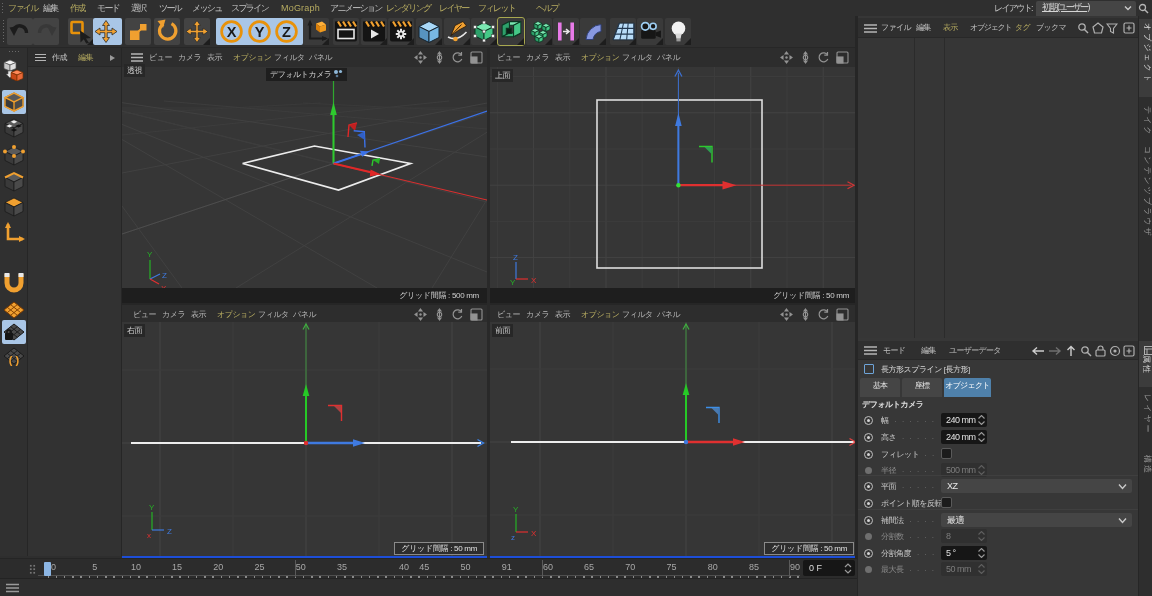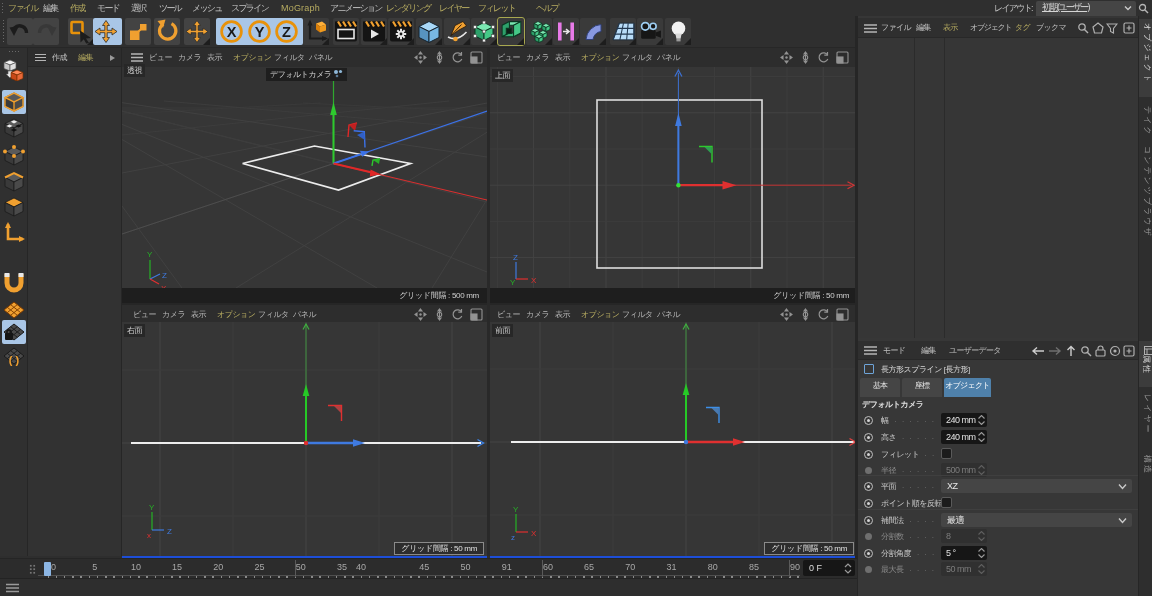--- a/index.html
+++ b/index.html
@@ -1075,21 +1075,21 @@
         <div style="position:absolute;left:302.94px;top:17px;width:1.5px;height:3px;background:#8a8a8a"></div>
         <div style="position:absolute;left:311.18px;top:17px;width:1.5px;height:3px;background:#8a8a8a"></div>
         <div style="position:absolute;left:319.42px;top:17px;width:1.5px;height:3px;background:#8a8a8a"></div>
         <div style="position:absolute;left:327.66px;top:17px;width:1.5px;height:3px;background:#8a8a8a"></div>
         <span class="tnum" style="left:341.90000000000003px">35</span>
         <div style="position:absolute;left:335.90000000000003px;top:17px;width:1.5px;height:3px;background:#8a8a8a"></div>
         <div style="position:absolute;left:344.14px;top:17px;width:1.5px;height:3px;background:#8a8a8a"></div>
         <div style="position:absolute;left:352.38px;top:17px;width:1.5px;height:3px;background:#8a8a8a"></div>
         <div style="position:absolute;left:360.62px;top:17px;width:1.5px;height:3px;background:#8a8a8a"></div>
         <div style="position:absolute;left:368.86px;top:17px;width:1.5px;height:3px;background:#8a8a8a"></div>
-        <span class="tnum" style="left:361px">40</span>
+        <span class="tnum" style="left:404px">40</span>
         <div style="position:absolute;left:377.1px;top:17px;width:1.5px;height:3px;background:#8a8a8a"></div>
         <div style="position:absolute;left:385.34000000000003px;top:17px;width:1.5px;height:3px;background:#8a8a8a"></div>
         <div style="position:absolute;left:393.58px;top:17px;width:1.5px;height:3px;background:#8a8a8a"></div>
         <div style="position:absolute;left:401.82px;top:17px;width:1.5px;height:3px;background:#8a8a8a"></div>
         <div style="position:absolute;left:410.06px;top:17px;width:1.5px;height:3px;background:#8a8a8a"></div>
         <span class="tnum" style="left:424.3px">45</span>
         <div style="position:absolute;left:418.3px;top:17px;width:1.5px;height:3px;background:#8a8a8a"></div>
         <div style="position:absolute;left:426.54px;top:17px;width:1.5px;height:3px;background:#8a8a8a"></div>
         <div style="position:absolute;left:434.78000000000003px;top:17px;width:1.5px;height:3px;background:#8a8a8a"></div>
         <div style="position:absolute;left:443.02px;top:17px;width:1.5px;height:3px;background:#8a8a8a"></div>
@@ -1118,21 +1118,21 @@
         <div style="position:absolute;left:591.34px;top:17px;width:1.5px;height:3px;background:#8a8a8a"></div>
         <div style="position:absolute;left:599.58px;top:17px;width:1.5px;height:3px;background:#8a8a8a"></div>
         <div style="position:absolute;left:607.82px;top:17px;width:1.5px;height:3px;background:#8a8a8a"></div>
         <div style="position:absolute;left:616.0600000000001px;top:17px;width:1.5px;height:3px;background:#8a8a8a"></div>
         <span class="tnum" style="left:630.3000000000001px">70</span>
         <div style="position:absolute;left:624.3000000000001px;top:17px;width:1.5px;height:3px;background:#8a8a8a"></div>
         <div style="position:absolute;left:632.54px;top:17px;width:1.5px;height:3px;background:#8a8a8a"></div>
         <div style="position:absolute;left:640.78px;top:17px;width:1.5px;height:3px;background:#8a8a8a"></div>
         <div style="position:absolute;left:649.02px;top:17px;width:1.5px;height:3px;background:#8a8a8a"></div>
         <div style="position:absolute;left:657.26px;top:17px;width:1.5px;height:3px;background:#8a8a8a"></div>
-        <span class="tnum" style="left:671.5px">31</span>
+        <span class="tnum" style="left:671.5px">75</span>
         <div style="position:absolute;left:665.5px;top:17px;width:1.5px;height:3px;background:#8a8a8a"></div>
         <div style="position:absolute;left:673.74px;top:17px;width:1.5px;height:3px;background:#8a8a8a"></div>
         <div style="position:absolute;left:681.98px;top:17px;width:1.5px;height:3px;background:#8a8a8a"></div>
         <div style="position:absolute;left:690.22px;top:17px;width:1.5px;height:3px;background:#8a8a8a"></div>
         <div style="position:absolute;left:698.46px;top:17px;width:1.5px;height:3px;background:#8a8a8a"></div>
         <span class="tnum" style="left:712.7px">80</span>
         <div style="position:absolute;left:706.7px;top:17px;width:1.5px;height:3px;background:#8a8a8a"></div>
         <div style="position:absolute;left:714.94px;top:17px;width:1.5px;height:3px;background:#8a8a8a"></div>
         <div style="position:absolute;left:723.1800000000001px;top:17px;width:1.5px;height:3px;background:#8a8a8a"></div>
         <div style="position:absolute;left:731.4200000000001px;top:17px;width:1.5px;height:3px;background:#8a8a8a"></div>

